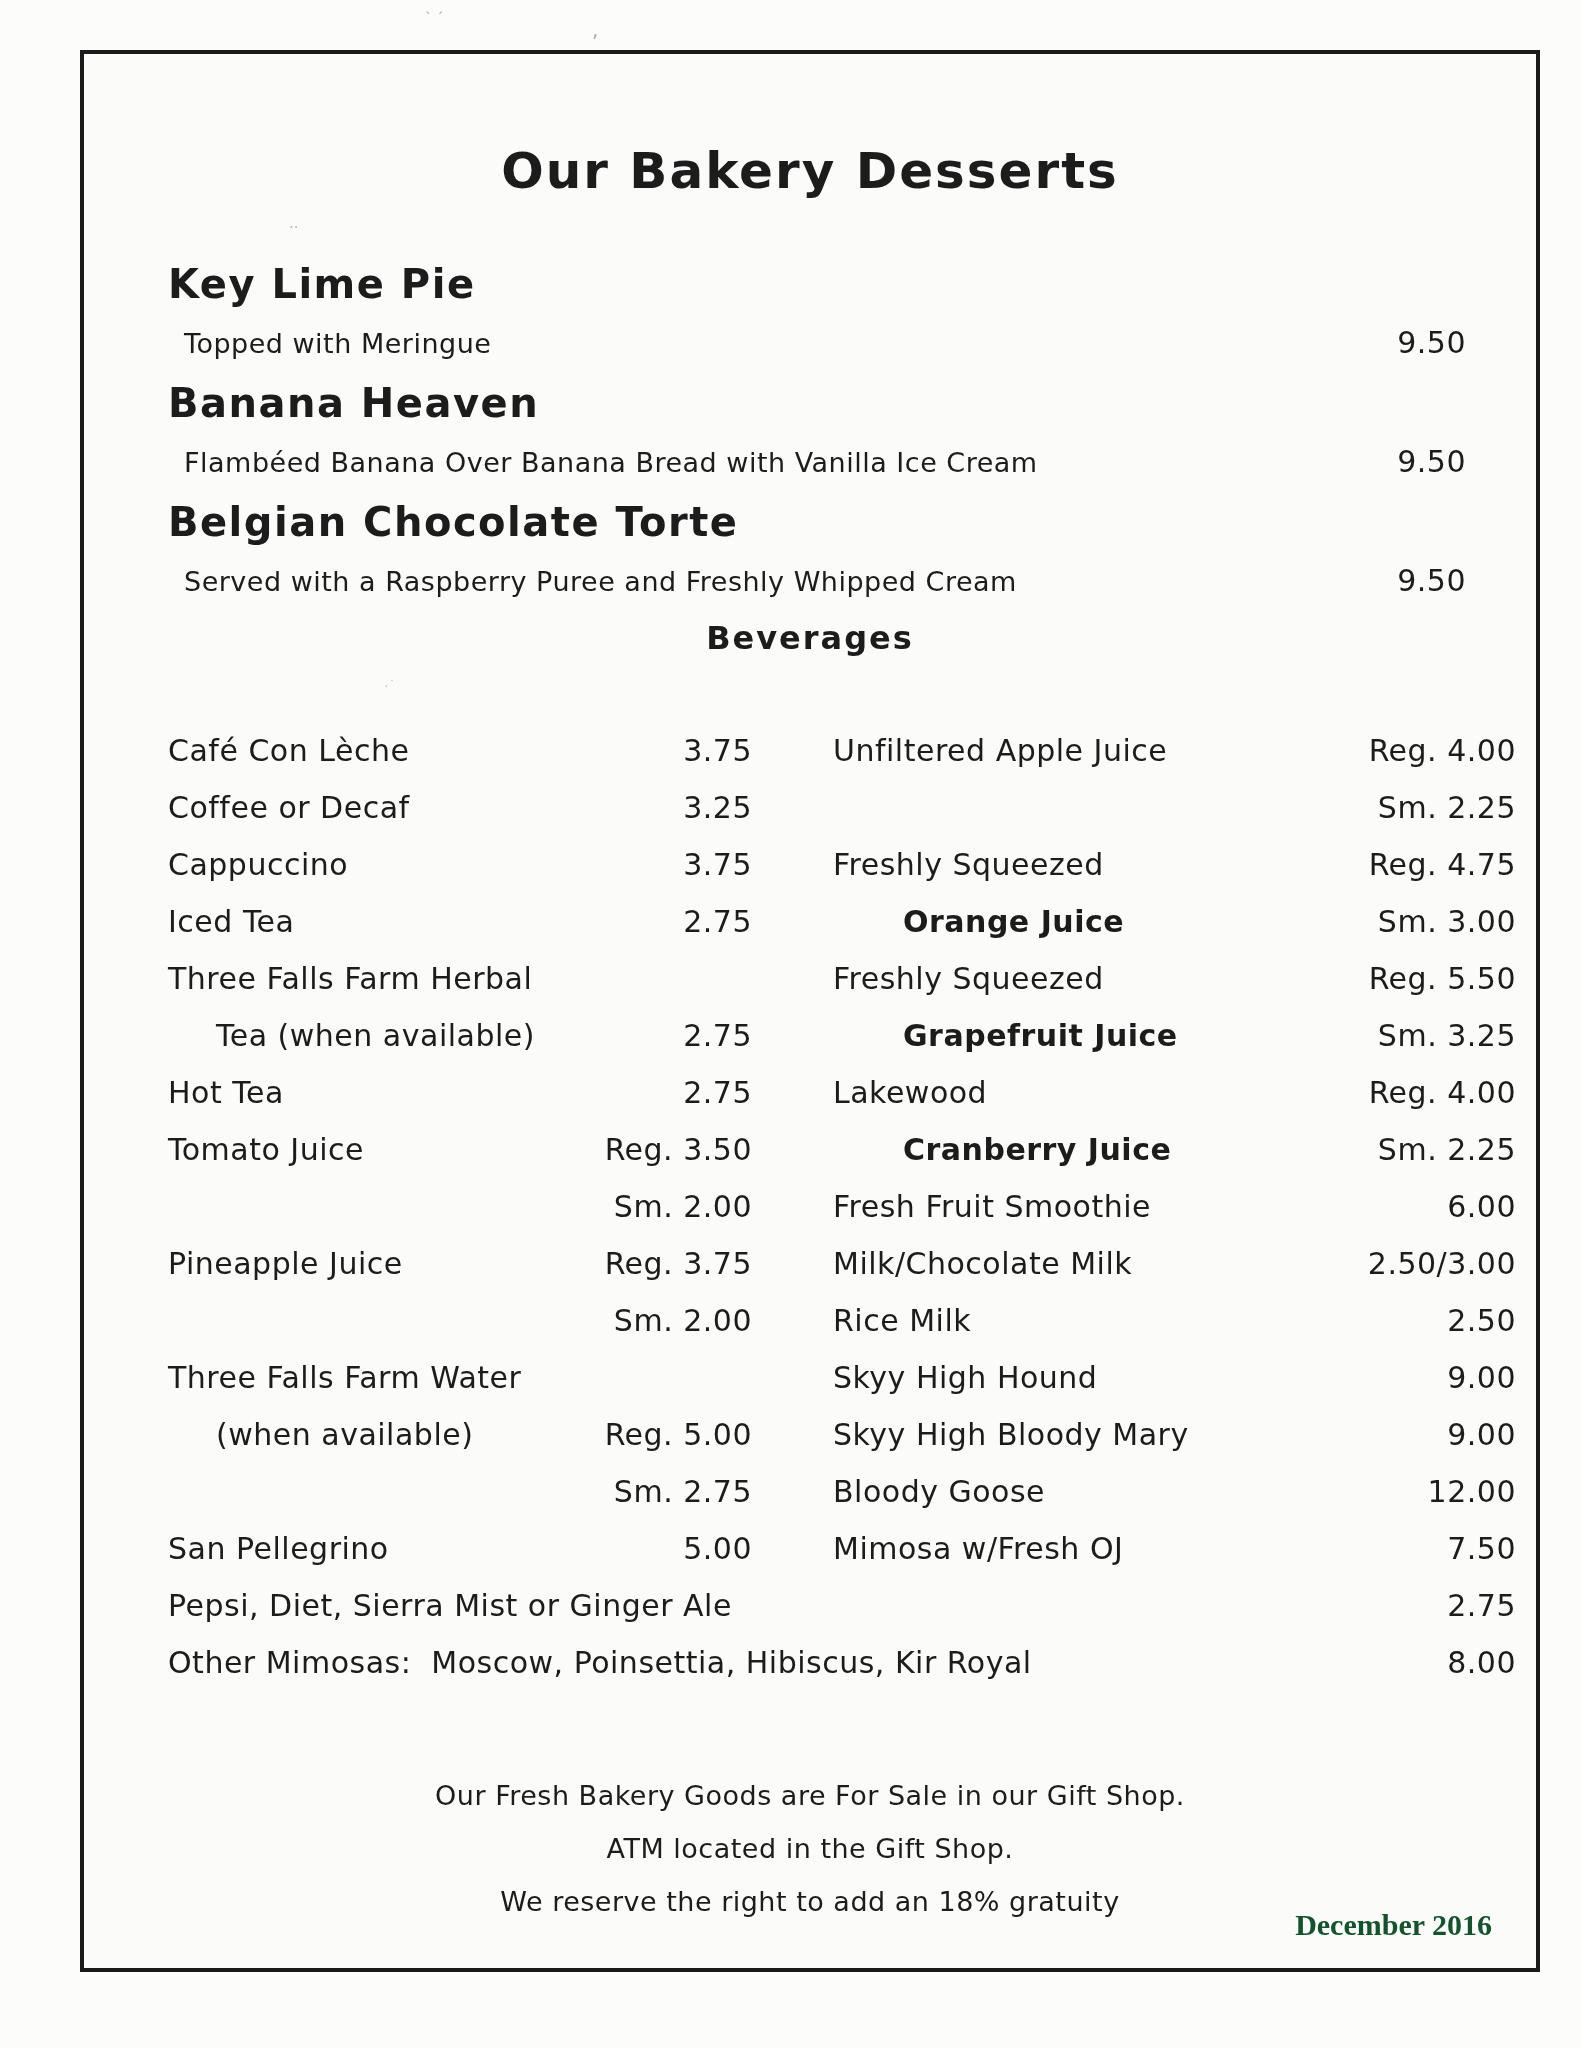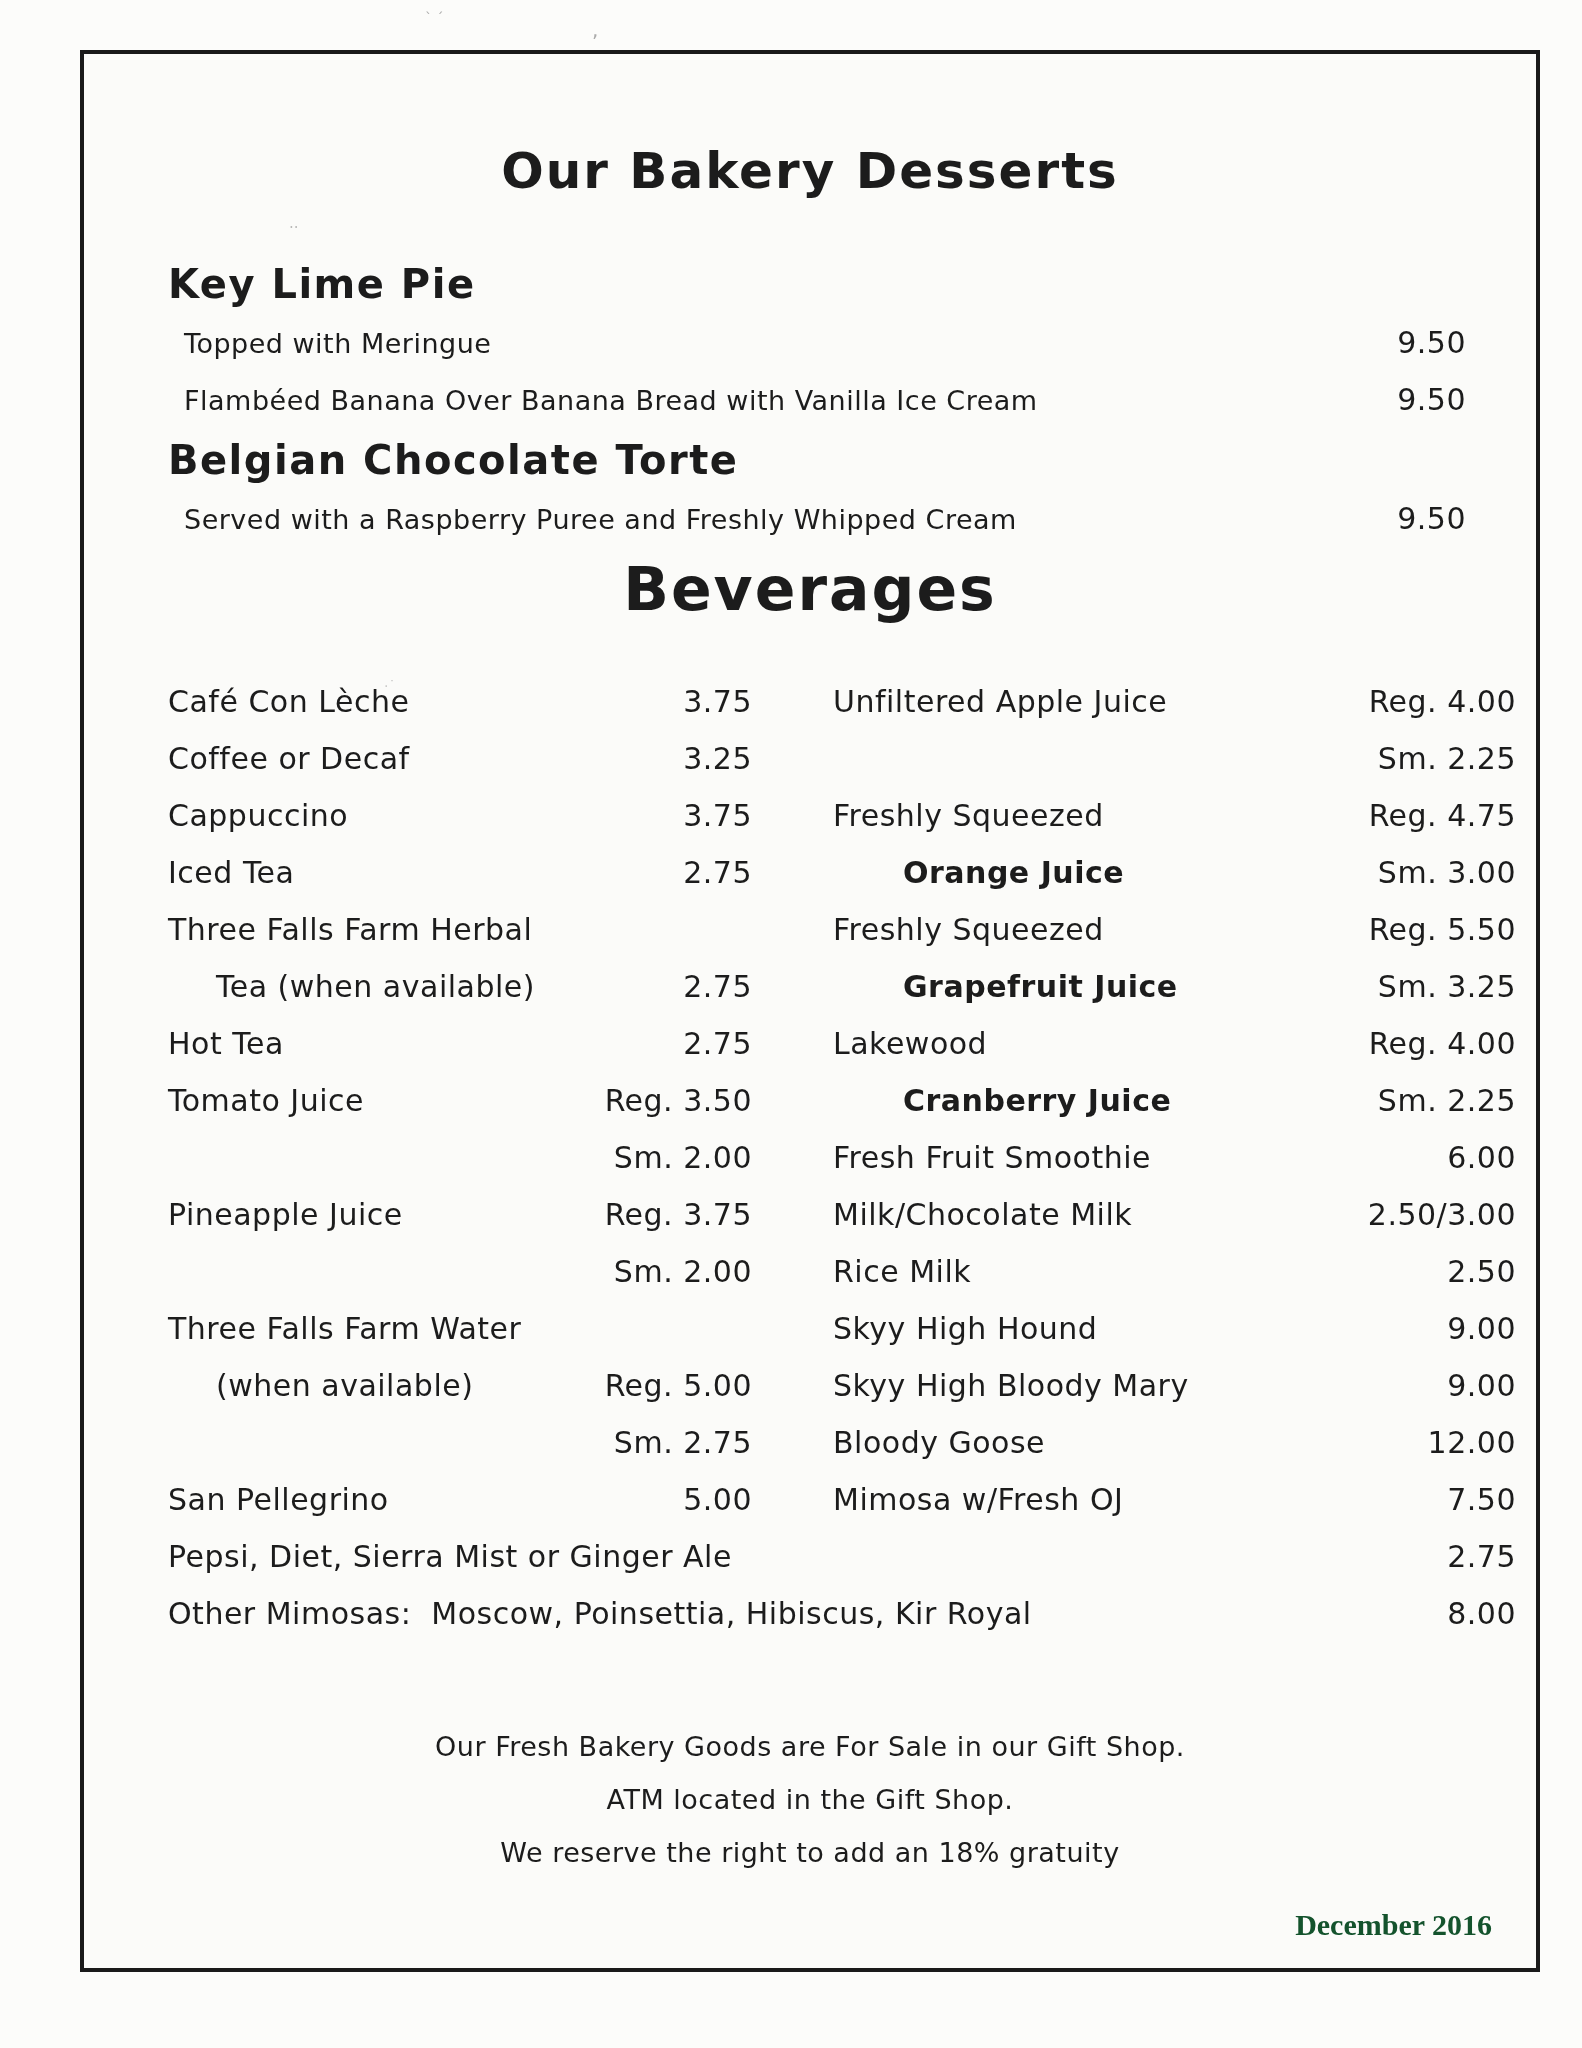--- a/index.html
+++ b/index.html
@@ -39,22 +39,22 @@
     font-weight:bold;letter-spacing:1.5px;
   }
   .d-sub{
     display:flex;justify-content:space-between;align-items:baseline;
     margin-left:100px;width:1282px;
     font-size:27px;line-height:56px;letter-spacing:.5px;
   }
   .d-sub .price{font-size:30px;}
 
   .bev-heading{
-    margin:13px;text-align:center;
-    font-size:60px;line-height:56px;
+    margin:0;text-align:center;
+    font-size:32px;line-height:56px;
     font-weight:bold;letter-spacing:2px;
   }
   .bev-grid{margin-top:56px;}
   .bev-row{
     display:flex;align-items:center;
     margin-left:84px;width:1348px;height:57px;
     font-size:30px;letter-spacing:.5px;white-space:nowrap;
   }
   .ln{width:392px;}
   .lp{width:192px;text-align:right;}
@@ -88,20 +88,21 @@
 
   <section class="desserts">
     <div>
       <div class="d-name">Key Lime Pie</div>
       <div class="d-sub">
         <span>Topped with Meringue</span>
         <span class="price">9.50</span>
       </div>
     </div>
     <div>
+      <div class="d-name">Banana Heaven</div>
       <div class="d-sub">
         <span>Flambéed Banana Over Banana Bread with Vanilla Ice Cream</span>
         <span class="price">9.50</span>
       </div>
     </div>
     <div>
       <div class="d-name">Belgian Chocolate Torte</div>
       <div class="d-sub">
         <span>Served with a Raspberry Puree and Freshly Whipped Cream</span>
         <span class="price">9.50</span>

